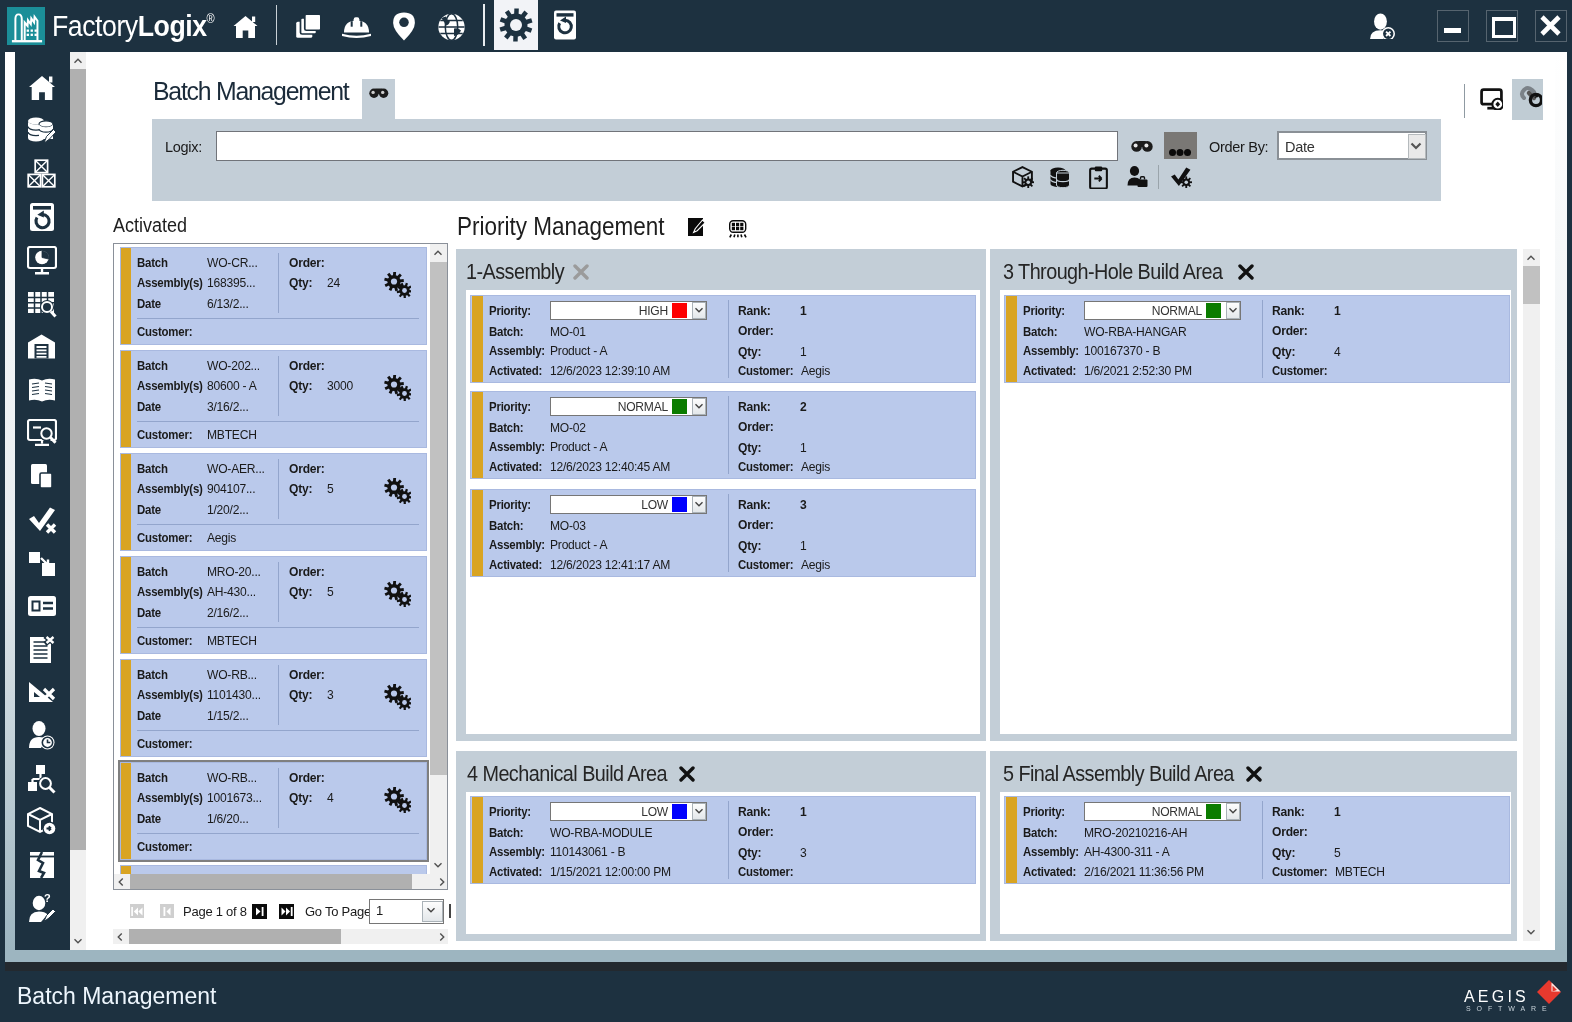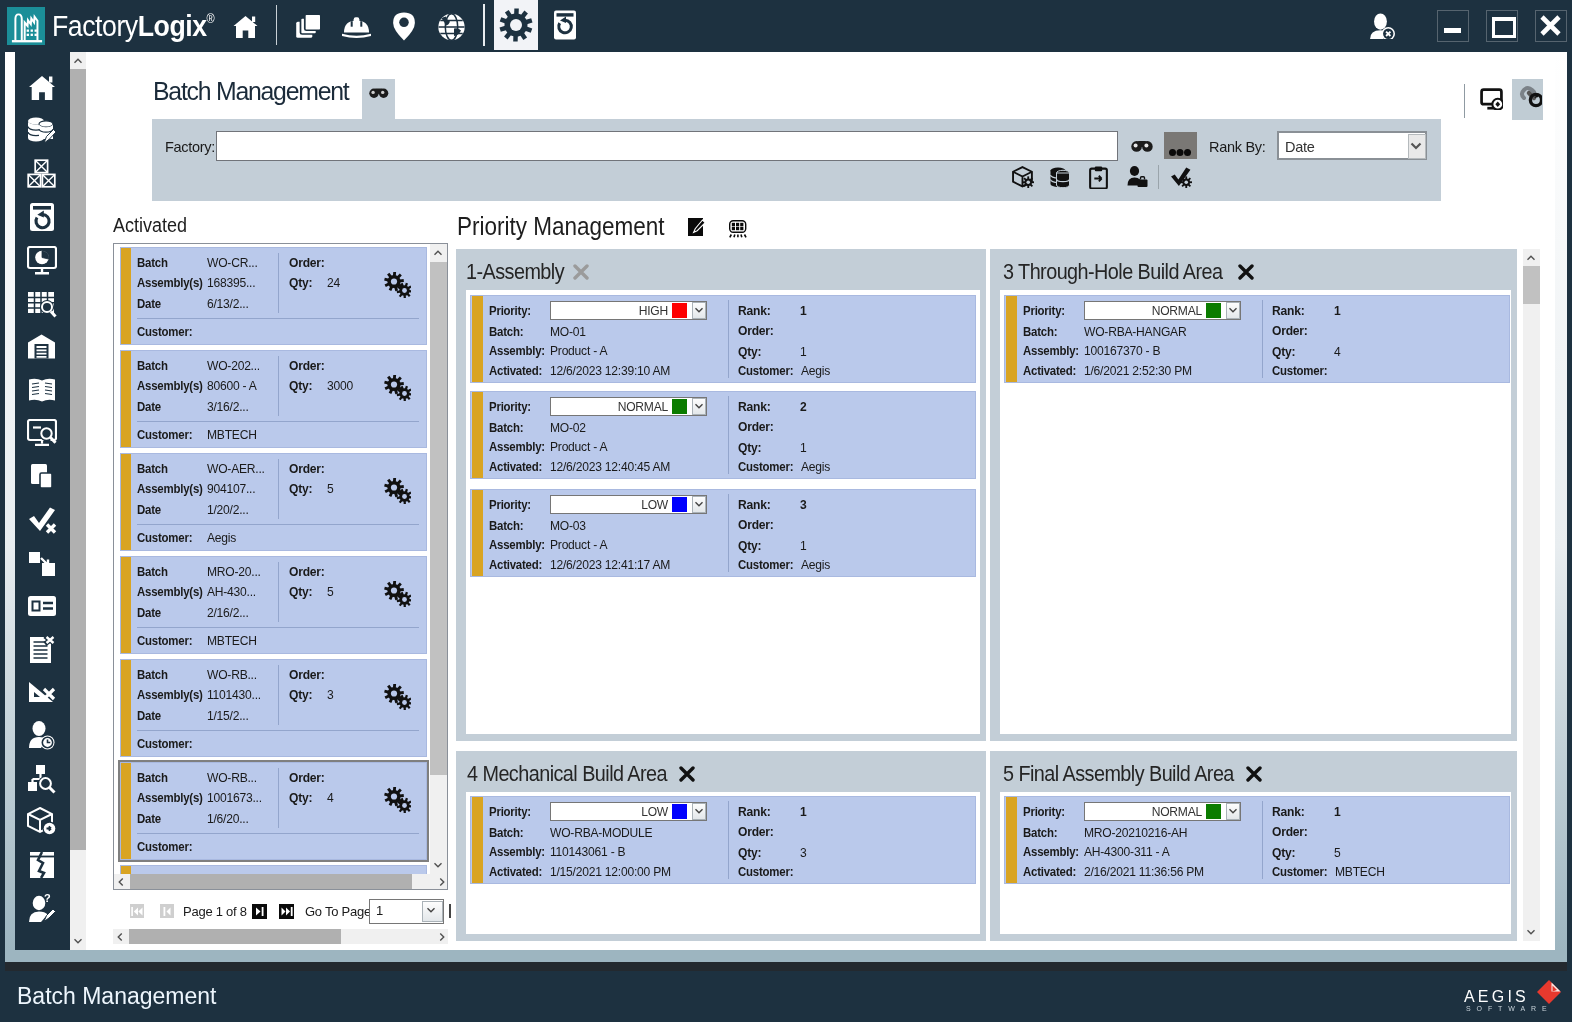--- a/index.html
+++ b/index.html
@@ -230,32 +230,32 @@
 <div class="abs" style="left:153px;top:76px;font-size:26px;color:#1b2b3a;letter-spacing:-1.3px;transform:scaleX(0.955);transform-origin:left">Batch Management</div>
 <div class="abs" style="left:362px;top:79px;width:33px;height:40px;background:#c3ced7"></div>
 <svg class="abs" style="left:369px;top:87px" width="20" height="11" viewBox="0 0 20 11">
     <circle cx="5" cy="6.3" r="4.7" fill="#1c1c1c"></circle>
     <circle cx="14.6" cy="6.3" r="4.7" fill="#1c1c1c"></circle>
     <rect x="5.4" y="1.4" width="9" height="5.4" rx="1.8" fill="#1c1c1c"></rect>
     <circle cx="4.1" cy="5.4" r="1.7" fill="#cfcfcf"></circle>
     <circle cx="13.7" cy="5.4" r="1.7" fill="#cfcfcf"></circle>
   </svg>
 <div class="abs" style="left:152px;top:119px;width:1289px;height:82px;background:#c3ced7"></div>
-<div class="abs lbl" style="left:165px;top:140px;font-size:14.5px;letter-spacing:-0.3px">Factory:</div>
+<div class="abs lbl" style="left:165px;top:140px;font-size:14.5px;letter-spacing:-0.3px">Logix:</div>
 <div class="abs" style="left:216px;top:131px;width:900px;height:28px;background:#fff;border:1px solid #71747a"></div>
 <svg class="abs" style="left:1131px;top:140px" width="22" height="12" viewBox="0 0 22 12">
     <circle cx="5.6" cy="6.4" r="5.3" fill="#1c1c1c"></circle>
     <circle cx="16.4" cy="6.4" r="5.3" fill="#1c1c1c"></circle>
     <rect x="6" y="1" width="10" height="6" rx="2" fill="#1c1c1c"></rect>
     <circle cx="4.6" cy="5.4" r="2" fill="#e8e8e8"></circle>
     <circle cx="15.4" cy="5.4" r="2" fill="#e8e8e8"></circle>
   </svg>
 <div class="abs" style="left:1164px;top:132px;width:33px;height:27px;background:#7a7875"></div>
 <div class="abs" style="left:1169px;top:149px;width:7px;height:7px;border-radius:50%;background:#0a0a0a;box-shadow:7.5px 0 #0a0a0a,15px 0 #0a0a0a"></div>
-<div class="abs lbl" style="left:1209px;top:140px;font-size:14.5px;letter-spacing:-0.3px">Rank By:</div>
+<div class="abs lbl" style="left:1209px;top:140px;font-size:14.5px;letter-spacing:-0.3px">Order By:</div>
 <div class="abs" style="left:1277px;top:131px;width:150px;height:29px;background:#fff;border:2px solid #8a9096;box-sizing:border-box"></div>
 <div class="abs lbl" style="left:1285px;top:140px;font-size:14.5px;color:#333">Date</div>
 <div class="abs" style="left:1408px;top:134px;width:16px;height:23px;background:#e9e9e9;border:1px solid #b5babd"></div>
 <svg class="abs" style="left:1410px;top:142px" width="12" height="8" viewBox="0 0 12 8">
     <path d="M1.5 1.5 L6 6 L10.5 1.5" stroke="#555" stroke-width="2.2" fill="none"></path>
   </svg>
 <svg class="abs" style="left:1012px;top:166px" width="22" height="22" viewBox="0 0 21 21">
     <path d="M10 1 L19 5.5 L19 15 L10 19.5 L1 15 L1 5.5 Z" fill="none" stroke="#111" stroke-width="1.8"></path>
     <path d="M1 5.5 L10 10 L19 5.5 M10 10 L10 19.5" stroke="#111" stroke-width="1.8" fill="none"></path>
     <rect x="14.62" y="9.90" width="1.75" height="4.50" transform="rotate(0.0 15.5 15.5)" fill="#111"></rect>

